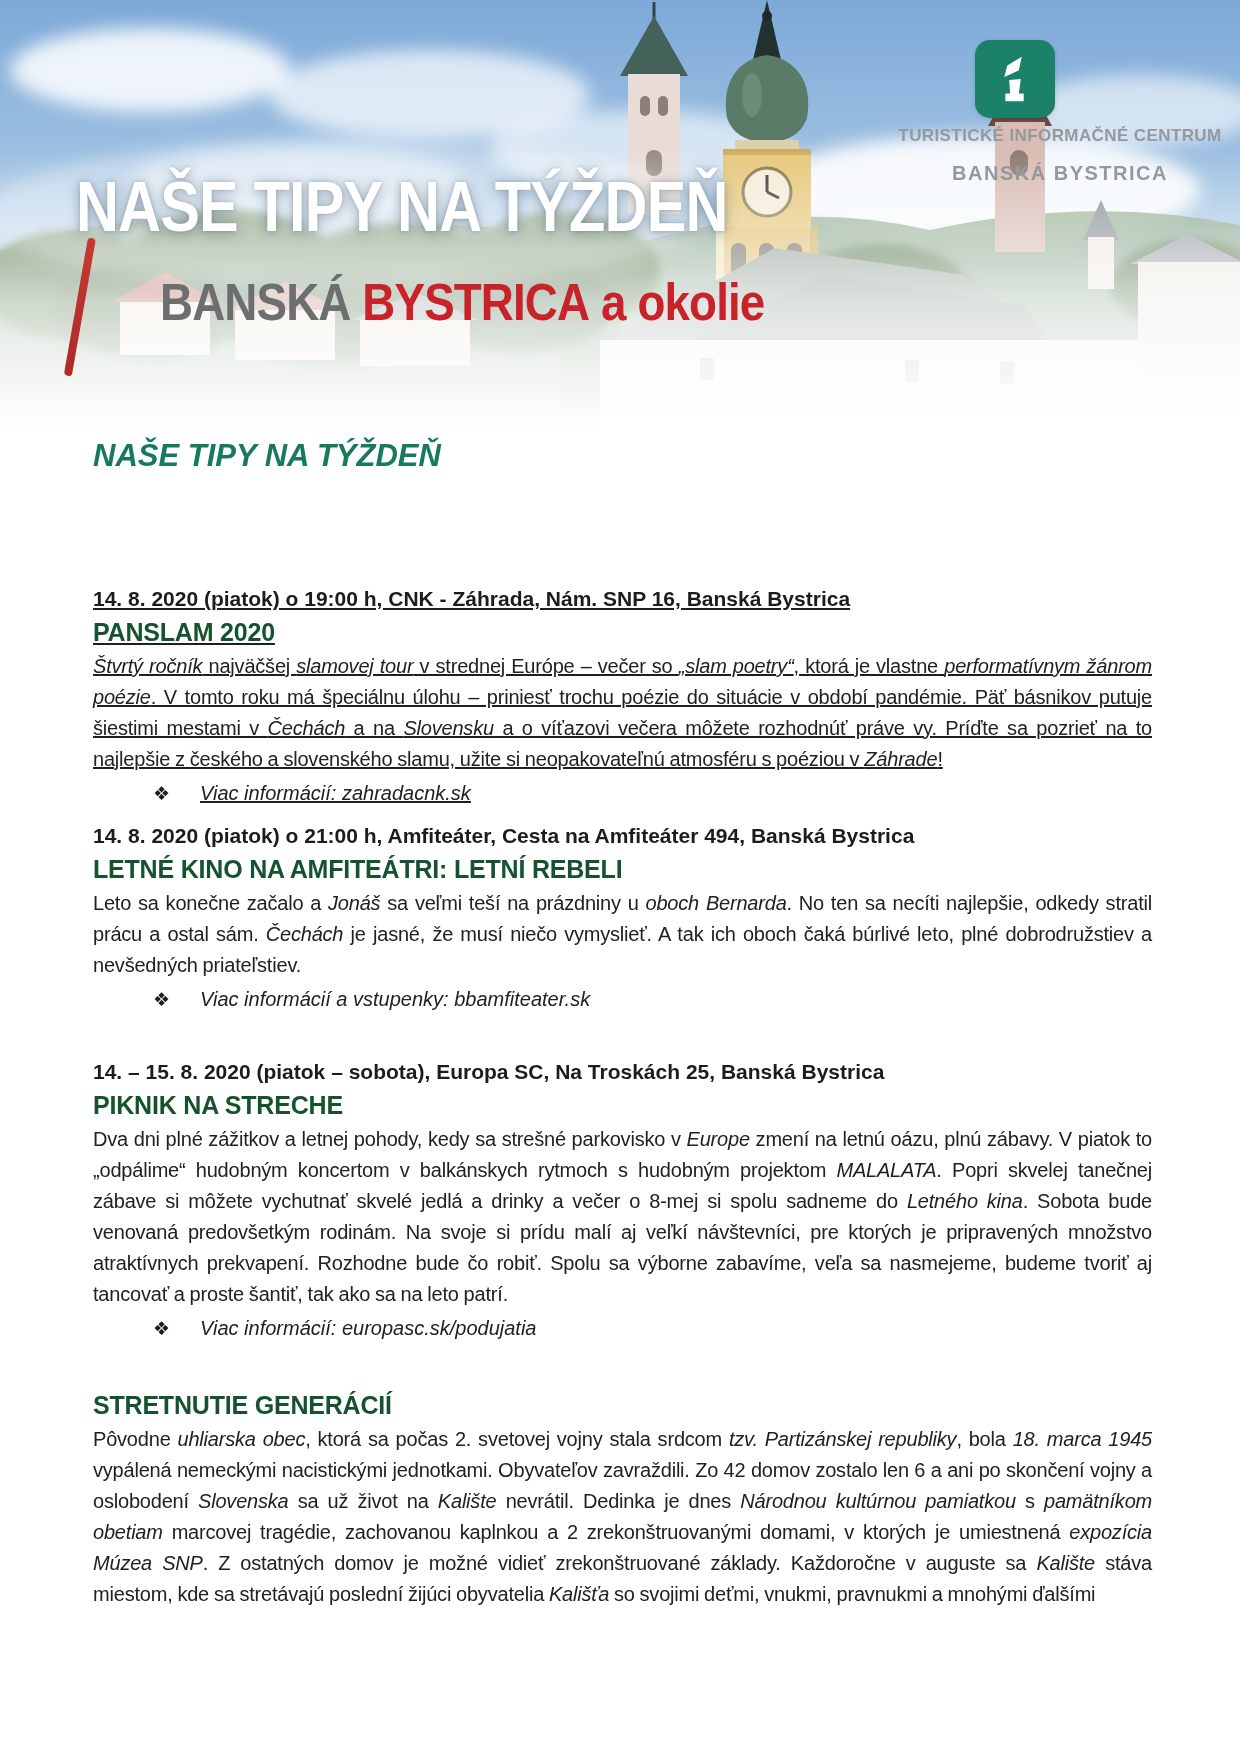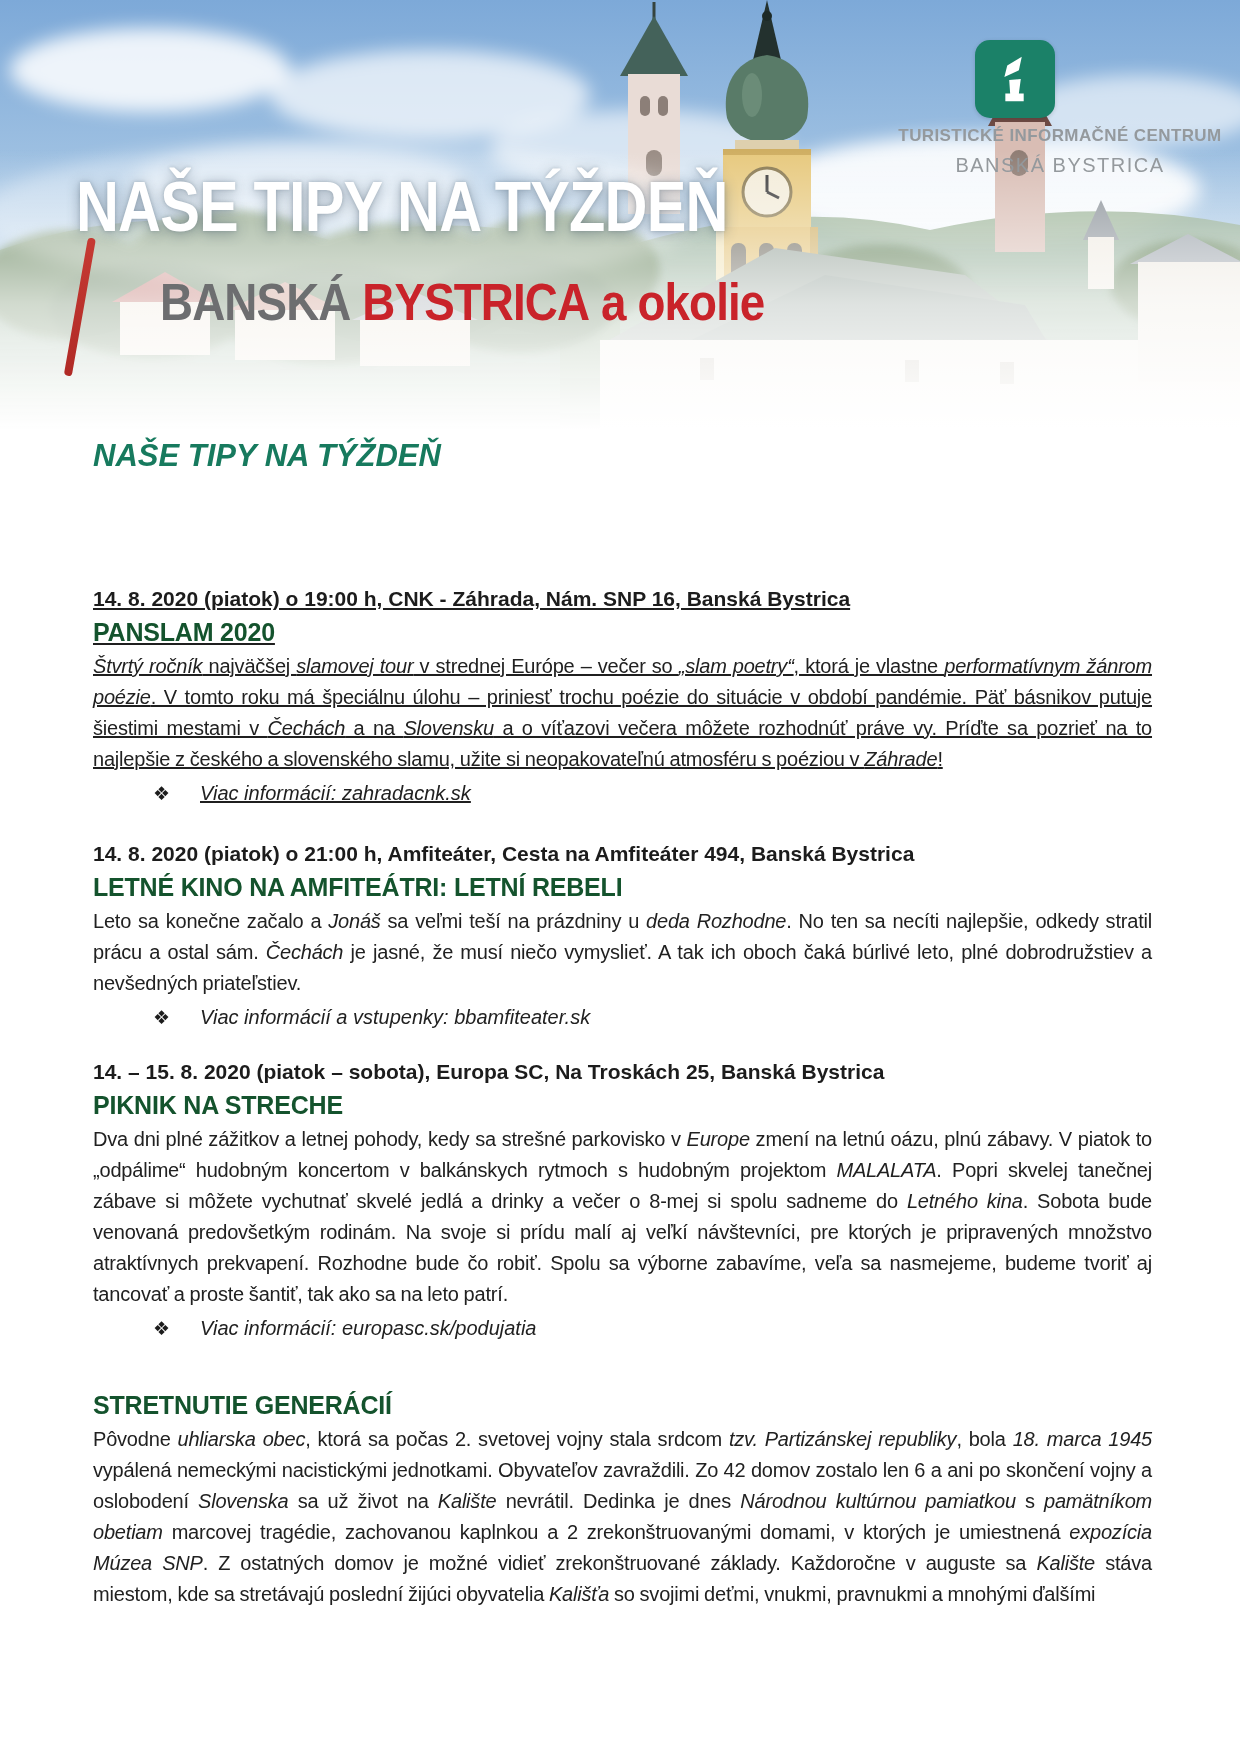--- a/index.html
+++ b/index.html
@@ -30,28 +30,28 @@
     background:linear-gradient(#c63a33,#b02a26);border-radius:5px;
     transform:rotate(10deg);transform-origin:top center;
   }
   .tic-logo-box{
     position:absolute;left:975px;top:40px;width:80px;height:78px;border-radius:15px;
     background:#1b8168;display:flex;align-items:center;justify-content:center;
     box-shadow:0 1px 4px rgba(0,0,0,.15);
   }
   .tic-caption{position:absolute;left:892px;top:126px;width:336px;text-align:center;color:#94999d;}
   .tic-caption .l1{font-size:17px;font-weight:600;letter-spacing:.4px;white-space:nowrap;}
-  .tic-caption .l2{font-size:20px;font-weight:400;letter-spacing:1.5px;margin-top:8px;}
+  .tic-caption .l2{font-size:20px;font-weight:700;letter-spacing:1.5px;margin-top:16px;}
   .page-heading{
     position:absolute;left:93px;top:438px;margin:0;
     font-size:31px;font-weight:800;font-style:italic;color:#177a5e;letter-spacing:0;
   }
   .event{position:absolute;left:93px;width:1059px;}
   .event.e1{top:583px;text-decoration:underline;}
-  .event.e2{top:838px;}
+  .event.e2{top:820px;}
   .event.e3{top:1056px;}
   .event.e4{top:1388px;}
   .when{font-size:21px;font-weight:700;color:#1c1c1c;line-height:32px;}
   .etitle{margin:1px 0 3px 0;font-size:25px;font-weight:800;color:#14532d;line-height:32px;letter-spacing:-.2px;}
   .body{
     margin:0;font-size:20px;line-height:31px;color:#212121;
     text-align:justify;letter-spacing:-.2px;word-spacing:-.5px;
   }
   .body i{font-style:italic;}
   .more{position:relative;margin-top:2px;padding-left:107px;font-size:20px;font-style:italic;line-height:33px;color:#212121;}
@@ -200,21 +200,21 @@
     <p class="body"><i>Štvrtý ročník</i><span> najväčšej </span><i>slamovej tour</i><span> v strednej Európe – večer so </span><i>„slam poetry“</i><span>, ktorá je vlastne </span><i>performatívnym žánrom poézie</i><span>. V tomto roku má špeciálnu úlohu – priniesť trochu poézie do situácie v období pandémie. Päť básnikov putuje šiestimi mestami v </span><i>Čechách</i><span> a na </span><i>Slovensku</i><span> a o víťazovi večera môžete rozhodnúť práve vy. Príďte sa pozrieť na to najlepšie z českého a slovenského slamu, užite si neopakovateľnú atmosféru s poéziou v </span><i>Záhrade</i><span>!</span></p>
     <div class="more">
       <span class="diamond">❖</span>
       <span>Viac informácií: zahradacnk.sk</span>
     </div>
   </section>
 
   <section class="event e2">
     <div class="when">14. 8. 2020 (piatok) o 21:00 h, Amfiteáter, Cesta na Amfiteáter 494, Banská Bystrica</div>
     <h2 class="etitle">LETNÉ KINO NA AMFITEÁTRI: LETNÍ REBELI</h2>
-    <p class="body"><span>Leto sa konečne začalo a </span><i>Jonáš</i><span> sa veľmi teší na prázdniny u </span><i>deda Rozhodne</i><span>. No ten sa necíti najlepšie, odkedy stratil prácu a ostal sám. </span><i>Čechách</i><span> je jasné, že musí niečo vymyslieť. A tak ich oboch čaká búrlivé leto, plné dobrodružstiev a nevšedných priateľstiev.</span></p>
+    <p class="body"><span>Leto sa konečne začalo a </span><i>Jonáš</i><span> sa veľmi teší na prázdniny u </span><i>oboch Bernarda</i><span>. No ten sa necíti najlepšie, odkedy stratil prácu a ostal sám. </span><i>Čechách</i><span> je jasné, že musí niečo vymyslieť. A tak ich oboch čaká búrlivé leto, plné dobrodružstiev a nevšedných priateľstiev.</span></p>
     <div class="more">
       <span class="diamond">❖</span>
       <span>Viac informácií a vstupenky: bbamfiteater.sk</span>
     </div>
   </section>
 
   <section class="event e3">
     <div class="when">14. – 15. 8. 2020 (piatok – sobota), Europa SC, Na Troskách 25, Banská Bystrica</div>
     <h2 class="etitle">PIKNIK NA STRECHE</h2>
     <p class="body"><span>Dva dni plné zážitkov a letnej pohody, kedy sa strešné parkovisko v </span><i>Europe</i><span> zmení na letnú oázu, plnú zábavy. V piatok to „odpálime“ hudobným koncertom v balkánskych rytmoch s hudobným projektom </span><i>MALALATA</i><span>. Popri skvelej tanečnej zábave si môžete vychutnať skvelé jedlá a drinky a večer o 8-mej si spolu sadneme do </span><i>Letného kina</i><span>. Sobota bude venovaná predovšetkým rodinám. Na svoje si prídu malí aj veľkí návštevníci, pre ktorých je pripravených množstvo atraktívnych prekvapení. Rozhodne bude čo robiť. Spolu sa výborne zabavíme, veľa sa nasmejeme, budeme tvoriť aj tancovať a proste šantiť, tak ako sa na leto patrí.</span></p>

